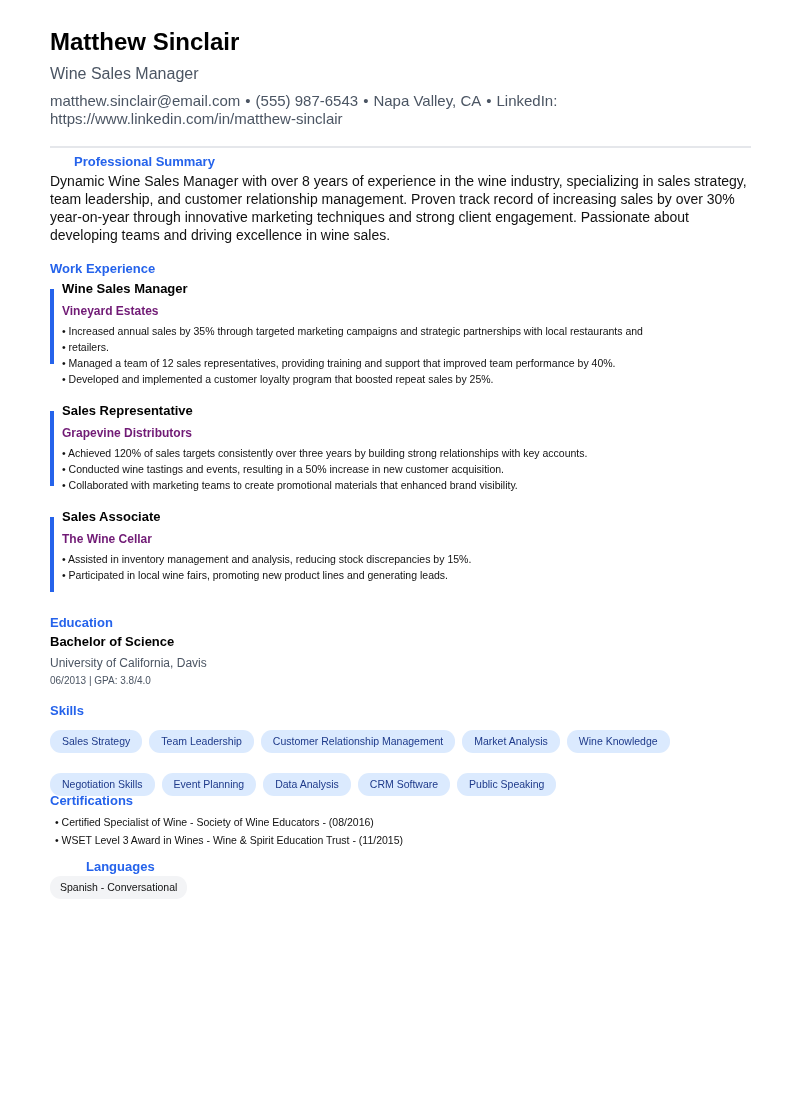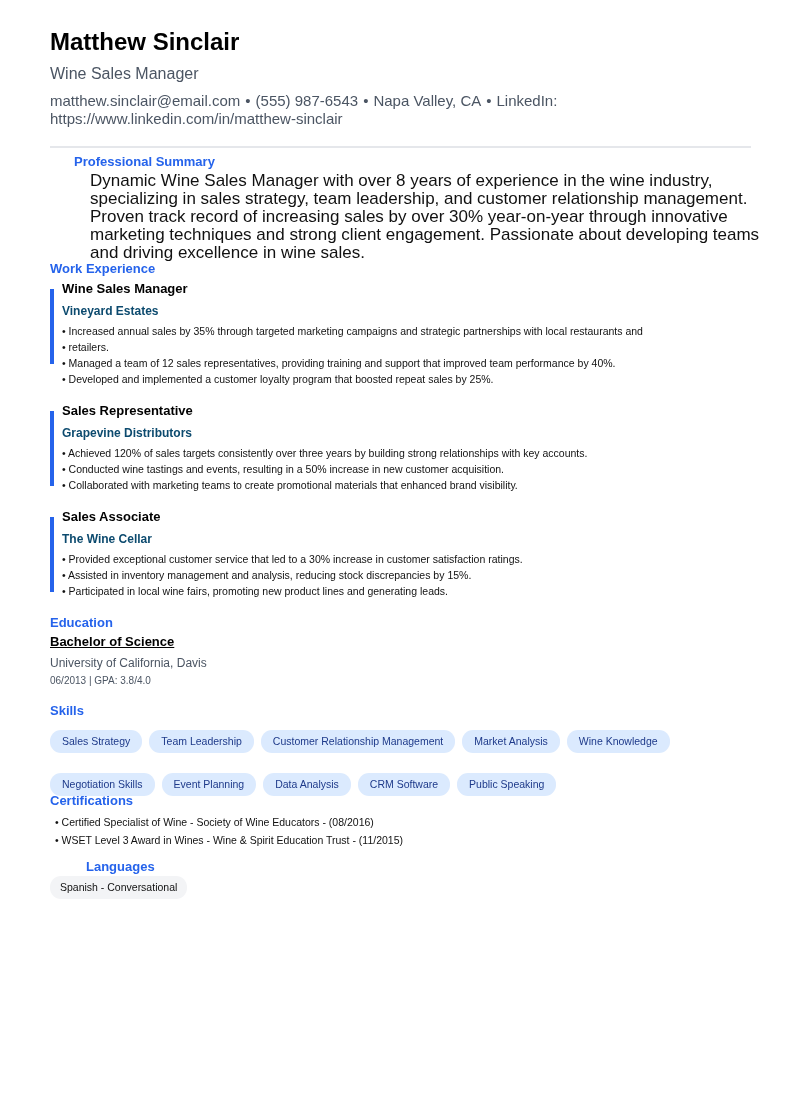--- a/index.html
+++ b/index.html
@@ -6,30 +6,30 @@
     body { width: 800px; height: 1100px; position: relative; font-family: "Liberation Sans", sans-serif; color: #111111; overflow: hidden; }
     .page { position: absolute; left: 50px; top: 0; width: 701px; }
 
     .name { position: absolute; top: 27px; left: 0; font-size: 24px; font-weight: bold; color: #000; line-height: 30px; margin: 0; }
     .title { position: absolute; top: 64px; left: 0; font-size: 16px; color: #4b5563; line-height: 20px; }
     .contact { position: absolute; top: 92px; left: 0; width: 701px; font-size: 15px; color: #4b5563; line-height: 18px; }
     .contact .sep { margin: 0 5px; }
     .divider { position: absolute; top: 146px; left: 0; width: 701px; height: 2px; background: #e5e7eb; }
 
     .section-title { position: absolute; left: 0; font-size: 13px; font-weight: bold; color: #2563eb; line-height: 16px; }
-    .summary { position: absolute; top: 172px; left: 0; width: 701px; font-size: 17px; line-height: 18px; color: #111; margin-left: 40px; }
+    .summary { position: absolute; top: 172px; left: 0; width: 701px; font-size: 14px; line-height: 18px; color: #111; }
 
     .job { position: absolute; left: 0; width: 701px; }
     .job-bar { position: absolute; left: 0; top: 8px; width: 4px; background: #2563eb; }
     .job-title { position: absolute; left: 12px; top: 0; font-size: 13px; font-weight: bold; color: #000; line-height: 16px; white-space: nowrap; }
-    .job-company { position: absolute; left: 12px; top: 22px; font-size: 12px; font-weight: bold; color: #0c4a6e; line-height: 16px; white-space: nowrap; }
+    .job-company { position: absolute; left: 12px; top: 22px; font-size: 12px; font-weight: bold; color: #701a75; line-height: 16px; white-space: nowrap; }
     .job-bullets { position: absolute; left: 12px; top: 42px; margin: 0; padding: 0; list-style: none; }
     .job-bullets li { font-size: 10.5px; line-height: 16px; color: #111; white-space: nowrap; }
 
-    .edu-degree { position: absolute; top: 634px; left: 0; font-size: 13px; font-weight: bold; color: #000; line-height: 16px; text-decoration: underline; }
+    .edu-degree { position: absolute; top: 634px; left: 0; font-size: 13px; font-weight: bold; color: #000; line-height: 16px; }
     .edu-school { position: absolute; top: 655px; left: 0; font-size: 12px; color: #4b5563; line-height: 16px; }
     .edu-meta { position: absolute; top: 674px; left: 0; font-size: 10px; color: #4b5563; line-height: 14px; }
 
     .tags { position: absolute; left: 0; width: 701px; display: flex; flex-wrap: wrap; gap: 20px 7px; }
     .tag { background: #dbeafe; color: #1e3a8a; font-size: 10.5px; line-height: 23px; height: 23px; padding: 0 12px; border-radius: 11px; white-space: nowrap; }
     .tag.gray { background: #f3f4f6; color: #111; padding: 0 10px; }
 
     .certs { position: absolute; top: 813px; left: 5px; margin: 0; padding: 0; list-style: none; }
     .certs li { font-size: 10.5px; line-height: 18px; color: #111; white-space: nowrap; }
   </style>
@@ -72,21 +72,20 @@
       <li>• Conducted wine tastings and events, resulting in a 50% increase in new customer acquisition.</li>
       <li>• Collaborated with marketing teams to create promotional materials that enhanced brand visibility.</li>
     </ul>
   </div>
 
   <div class="job" style="top:509px;">
     <div class="job-bar" style="height:75px;"></div>
     <div class="job-title">Sales Associate</div>
     <div class="job-company">The Wine Cellar</div>
     <ul class="job-bullets">
-      <li>• Provided exceptional customer service that led to a 30% increase in customer satisfaction ratings.</li>
       <li>• Assisted in inventory management and analysis, reducing stock discrepancies by 15%.</li>
       <li>• Participated in local wine fairs, promoting new product lines and generating leads.</li>
     </ul>
   </div>
 
   <div class="section-title" style="top:615px;">Education</div>
   <div class="edu-degree">Bachelor of Science</div>
   <div class="edu-school">University of California, Davis</div>
   <div class="edu-meta">06/2013 | GPA: 3.8/4.0</div>
 

